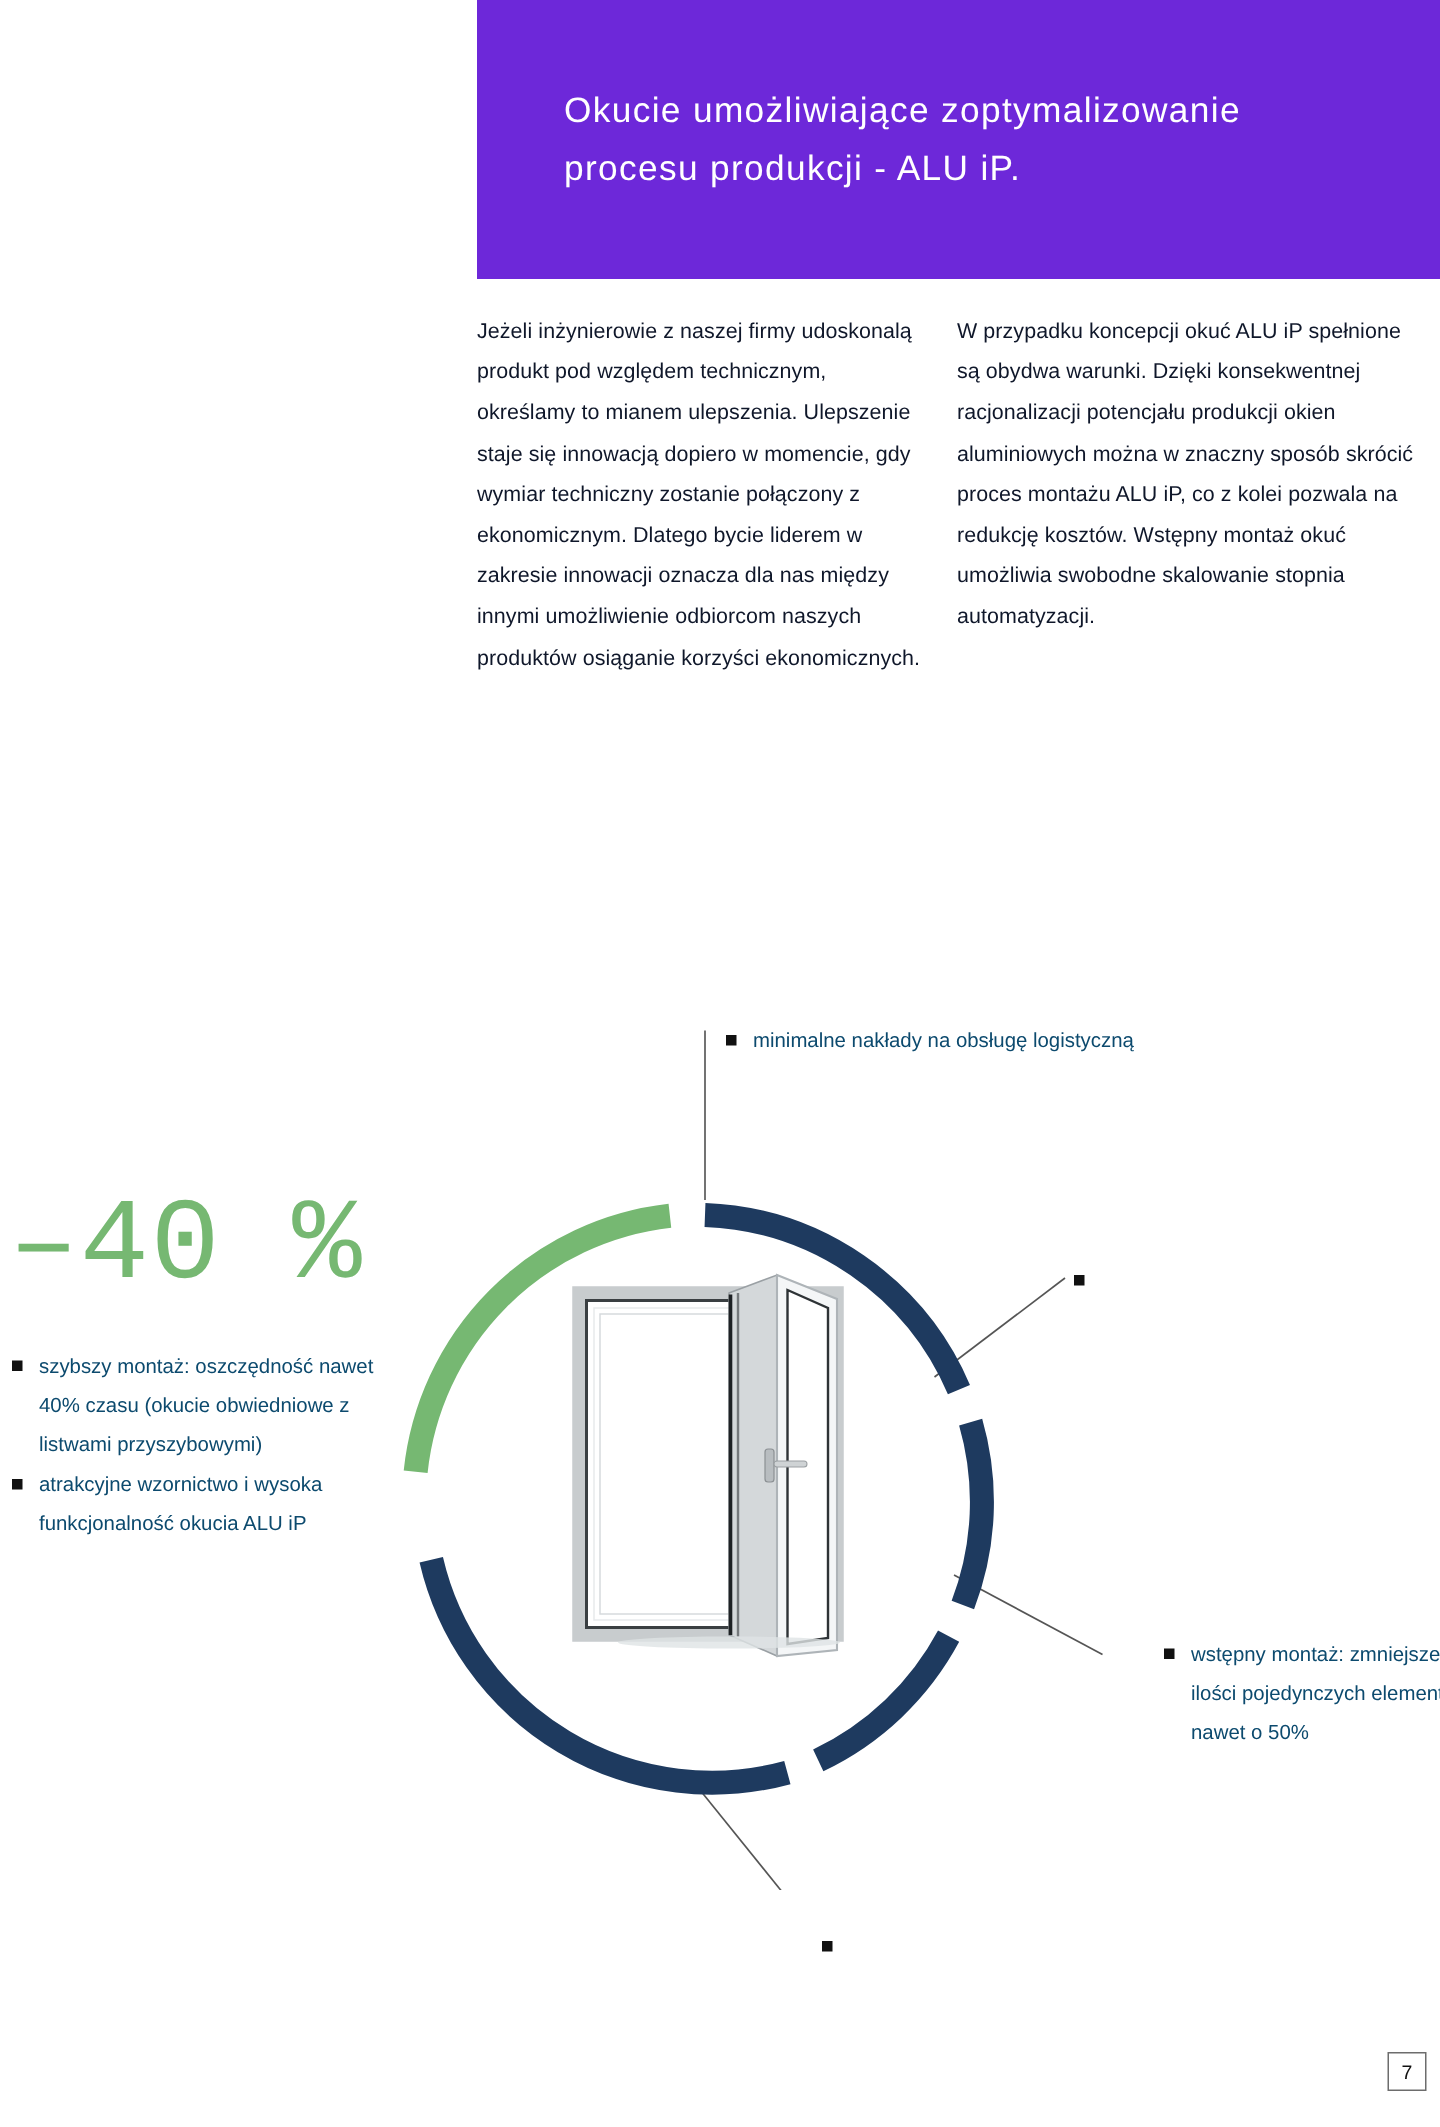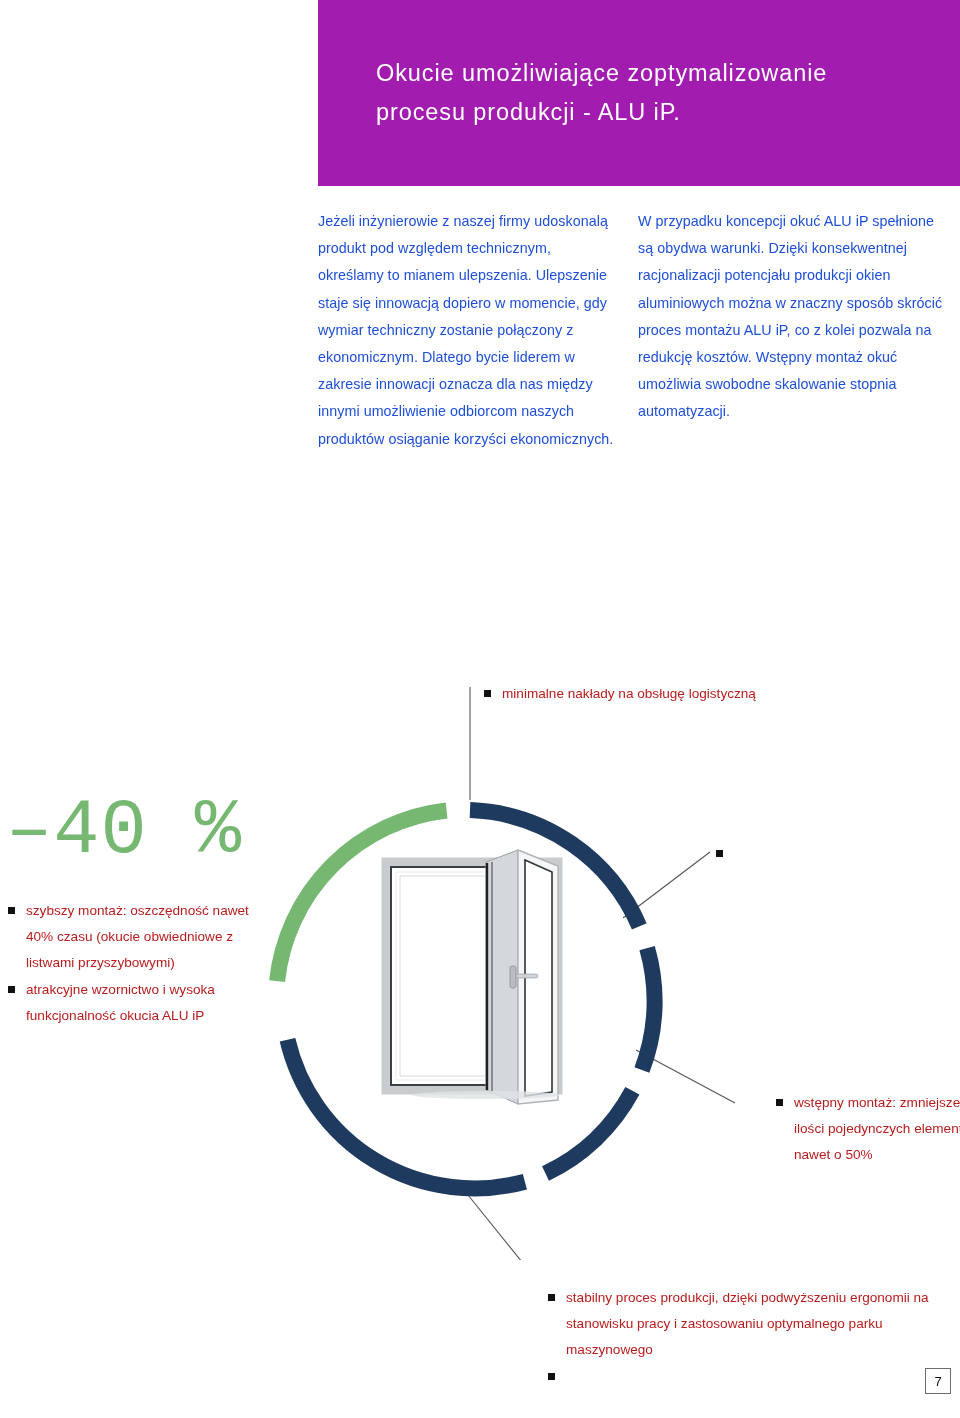--- a/index.html
+++ b/index.html
@@ -17,21 +17,21 @@
     -webkit-font-smoothing: antialiased;
   }
 
   
   #header-band {
     position: absolute;
     left: 318px;
     top: 0;
     width: 642px;
     height: 186px;
-    background: #a21caf;
+    background: #6d28d9;
     box-sizing: border-box;
     display: flex;
     align-items: center;
     justify-content: flex-start;
   }
   #header-title {
     color: #ffffff;
     font-size: 23.5px;
     line-height: 39px;
     letter-spacing: 0.9px;
@@ -41,21 +41,21 @@
     white-space: pre-line;
   }
 
   
   .body-col {
     position: absolute;
     font-size: 14.3px;
     line-height: 27.2px;
     letter-spacing: 0.05px;
     text-align: left;
-    color: #1d4ed8;
+    color: #0f172a;
   }
   #col-left  { left: 318px; top: 208px; width: 300px; }
   #col-right { left: 638px; top: 208px; width: 305px; }
 
   
   #diagram {
     position: absolute;
     left: 0;
     top: 660px;
     width: 960px;
@@ -76,21 +76,21 @@
     letter-spacing: 1px;
     white-space: nowrap;
     font-family: Liberation Mono, monospace;
   }
 
   
   .callout {
     position: absolute;
     font-size: 13.6px;
     line-height: 26.2px;
-    color: #b91c1c;
+    color: #0c4a6e;
   }
   .callout ul {
     margin: 0;
     padding: 0;
     list-style: none;
   }
   .callout li {
     position: relative;
     padding-left: 18px;
     margin: 0;
@@ -222,21 +222,17 @@
       <span class="bullet"></span>
       <span>wstępny montaż: zmniejszenie ilości pojedynczych elementów nawet o 50%</span>
     </li>
   </ul>
 </div>
 
 <div class="callout" id="callout-bottom">
   <ul>
     <li>
       <span class="bullet"></span>
-      <span>stabilny proces produkcji, dzięki podwyższeniu ergonomii na stanowisku pracy i zastosowaniu optymalnego parku maszynowego</span>
-    </li>
-    <li>
-      <span class="bullet"></span>
     </li>
   </ul>
 </div>
 
 <div id="page-number">7</div>
 
 </body></html>

